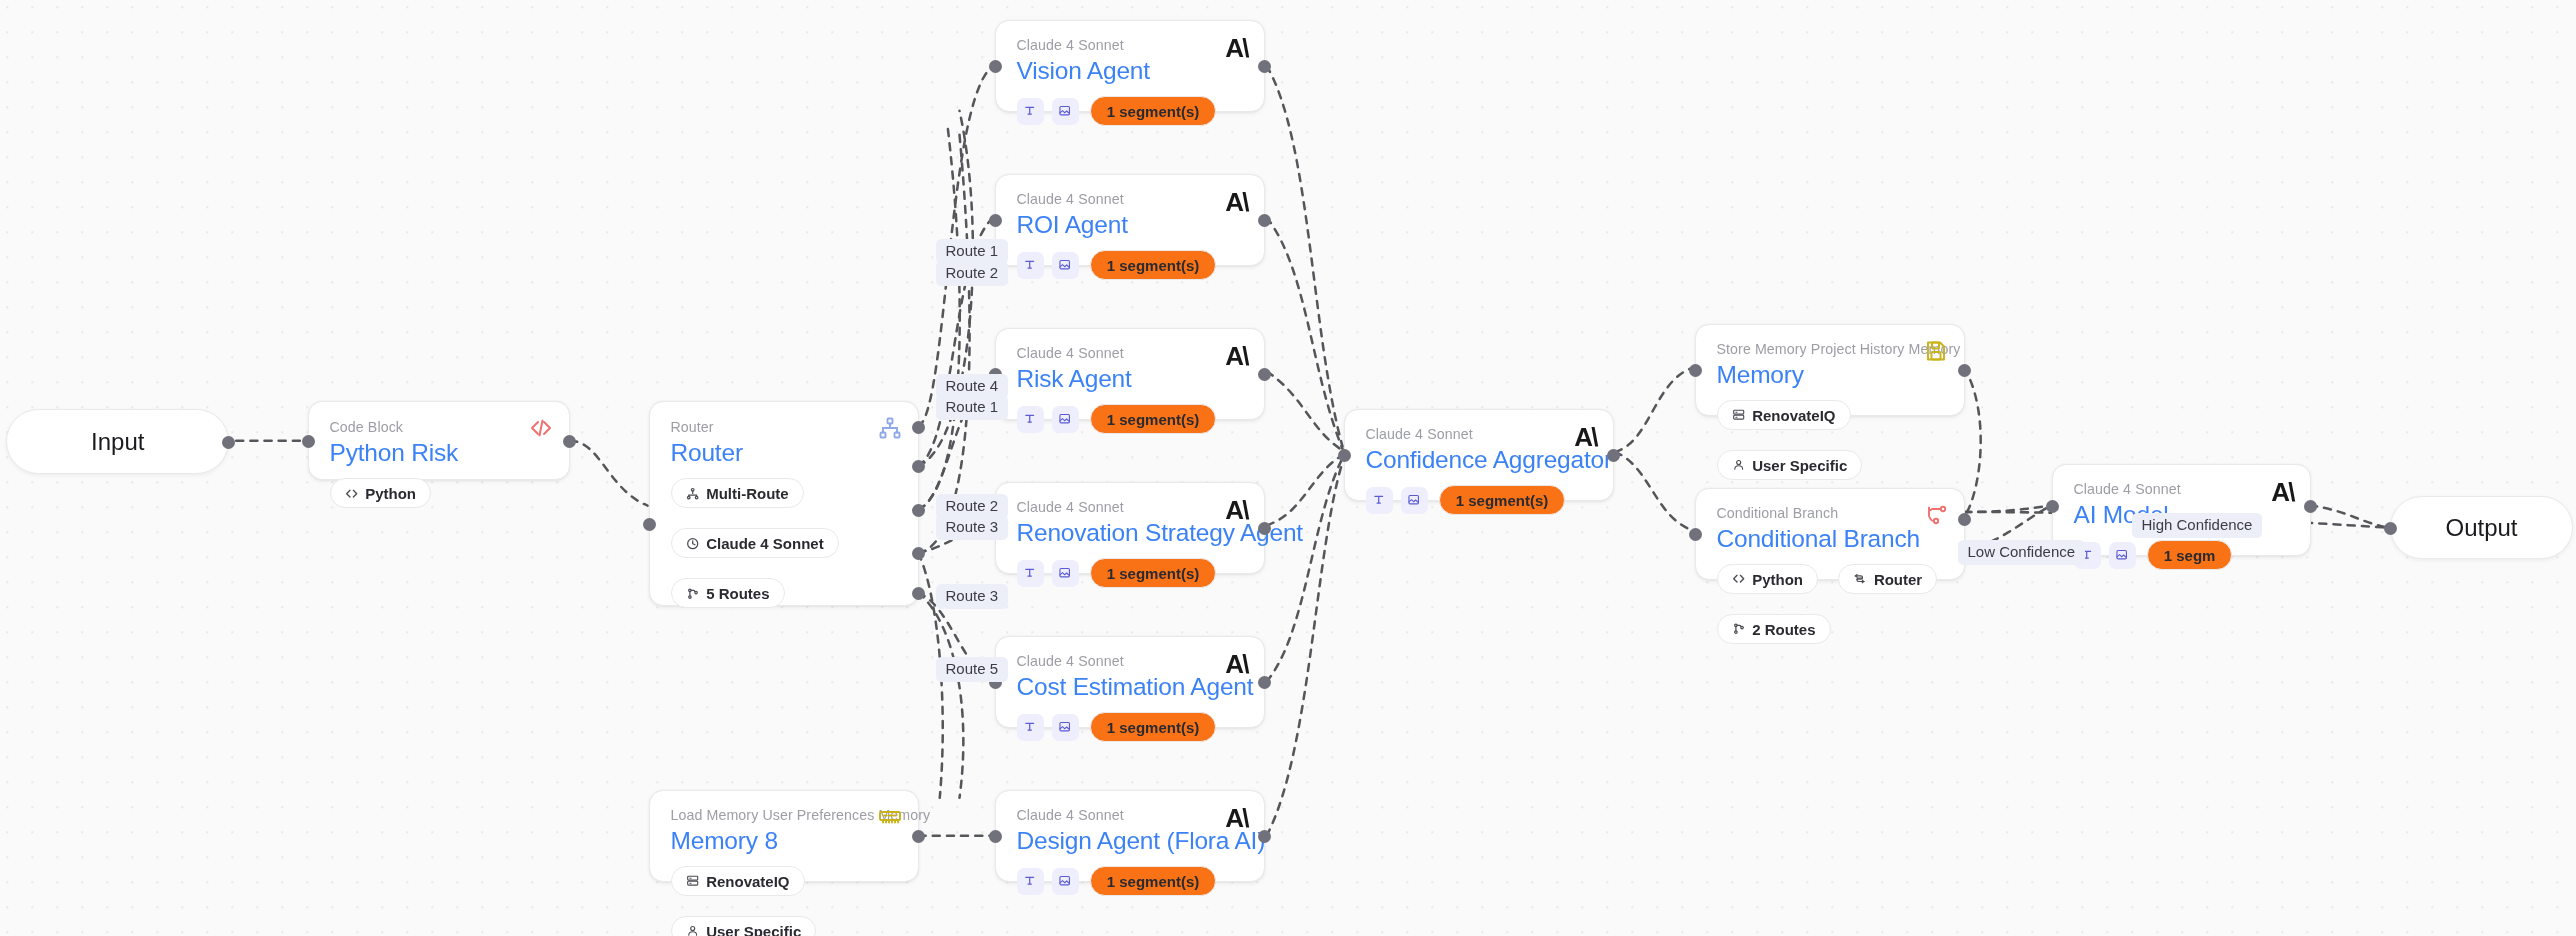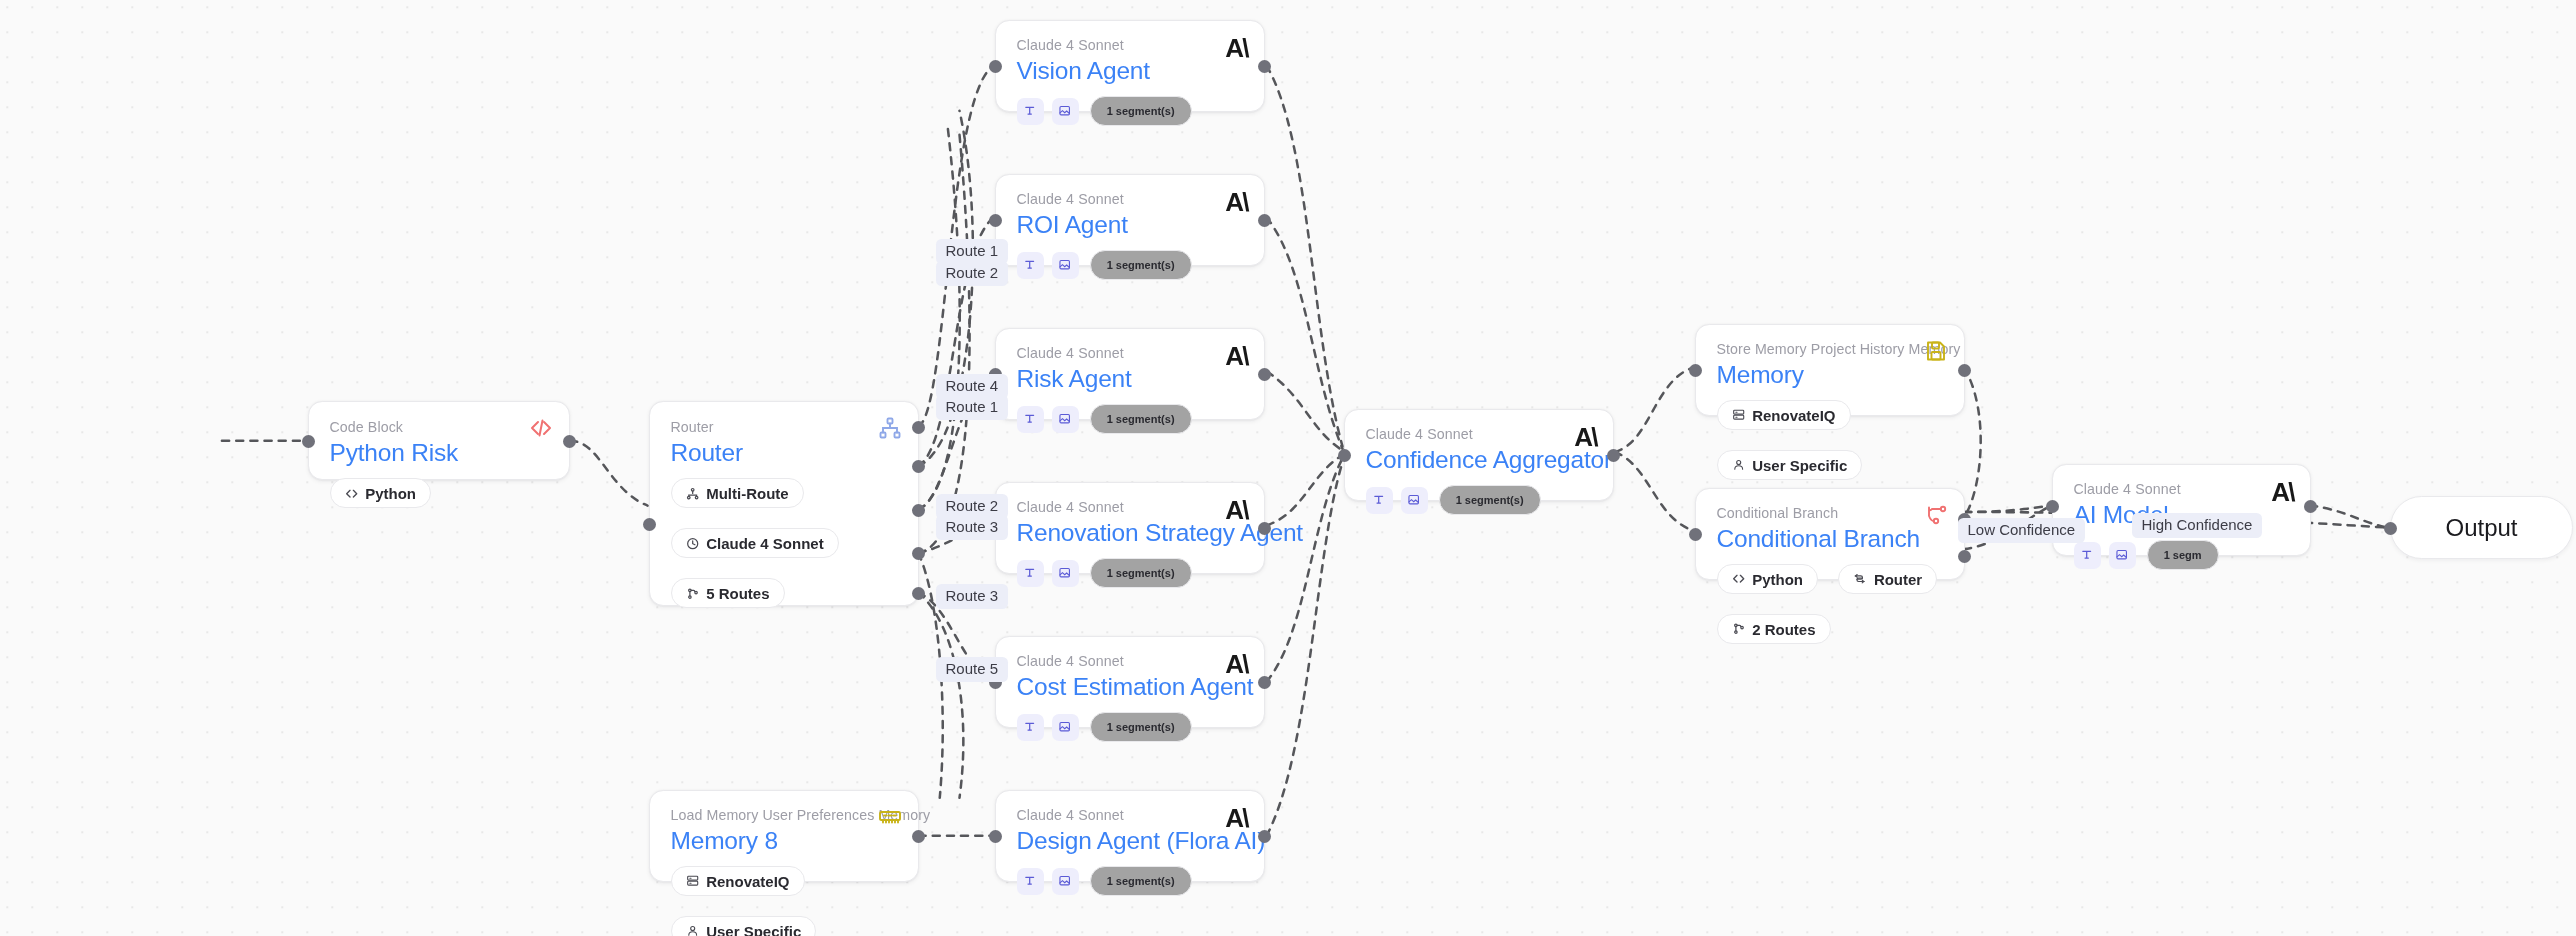--- a/index.html
+++ b/index.html
@@ -93,22 +93,22 @@
     display: flex; align-items: center; justify-content: center;
     color: #5b5bd6;
   }
   .io-badge svg { display: block; }
 
   .seg-chip {
     display: inline-flex; align-items: center;
     height: 30px; padding: 0 16px;
     border: 1.2px solid #e9e9ec;
     border-radius: 15px;
-    background: #a3a3a3;
-    font-size: 11px; font-weight: bold; color: #2a2a30;
+    background: #f97316;
+    font-size: 15px; font-weight: bold; color: #2a2a30;
     white-space: nowrap;
     margin-left: 3.2px;
   }
 
   
   .corner-icon {
     position: absolute;
     top: 14.2px; right: 16px;
     display: flex; align-items: center; justify-content: center;
   }
@@ -199,20 +199,24 @@
     <path d="M 2487,465 C 2520,520 2510,620 2487,655"></path>
 
     <path d="M 2487,648 C 2540,648 2560,645 2597,640"></path>
     <path d="M 2487,695 C 2530,690 2560,660 2597,640"></path>
 
     <path d="M 2925,640 C 2970,645 2990,662 3025,668"></path>
 
     <path d="M 2487,648 C 2700,648 2900,660 3025,668"></path>
   </svg>
 
+  <div class="pill" style="left:6.3px; top:409px; width:223px; height:65px;">
+    <span>Input</span>
+    <div class="handle" style="right:-7.1px; top:26px;"></div>
+  </div>
 
   <div class="node" style="left:308px; top:401px; width:262px; height:79px; padding:17.4px 20.5px;">
     <div class="node-sub">Code Block</div>
     <div class="node-title">Python Risk</div>
     <div class="chips">
       <span class="chip">
         <svg width="13.4" height="13.4" viewBox="0 0 24 24" fill="none" stroke="#4a4a52" stroke-width="2.4" stroke-linecap="round" stroke-linejoin="round">
             <polyline points="9,18 3,12 9,6"></polyline>
             <polyline points="15,6 21,12 15,18"></polyline>
           </svg>
@@ -580,17 +584,17 @@
 
   <div class="edge-label" style="left:936px; top:374px;">Route 4</div>
   <div class="edge-label" style="left:936px; top:395px;">Route 1</div>
 
   <div class="edge-label" style="left:936px; top:494px;">Route 2</div>
   <div class="edge-label" style="left:936px; top:515px;">Route 3</div>
 
   <div class="edge-label" style="left:936px; top:584px;">Route 3</div>
   <div class="edge-label" style="left:936px; top:657px;">Route 5</div>
 
-  <div class="edge-label" style="left:1958px; top:518px; z-index:8;">Low Confidence</div>
+  <div class="edge-label" style="left:1958px; top:540px; z-index:8;">Low Confidence</div>
   <div class="edge-label" style="left:2132px; top:513px; z-index:8;">High Confidence</div>
 
 </div>
 
 
 </body></html>

